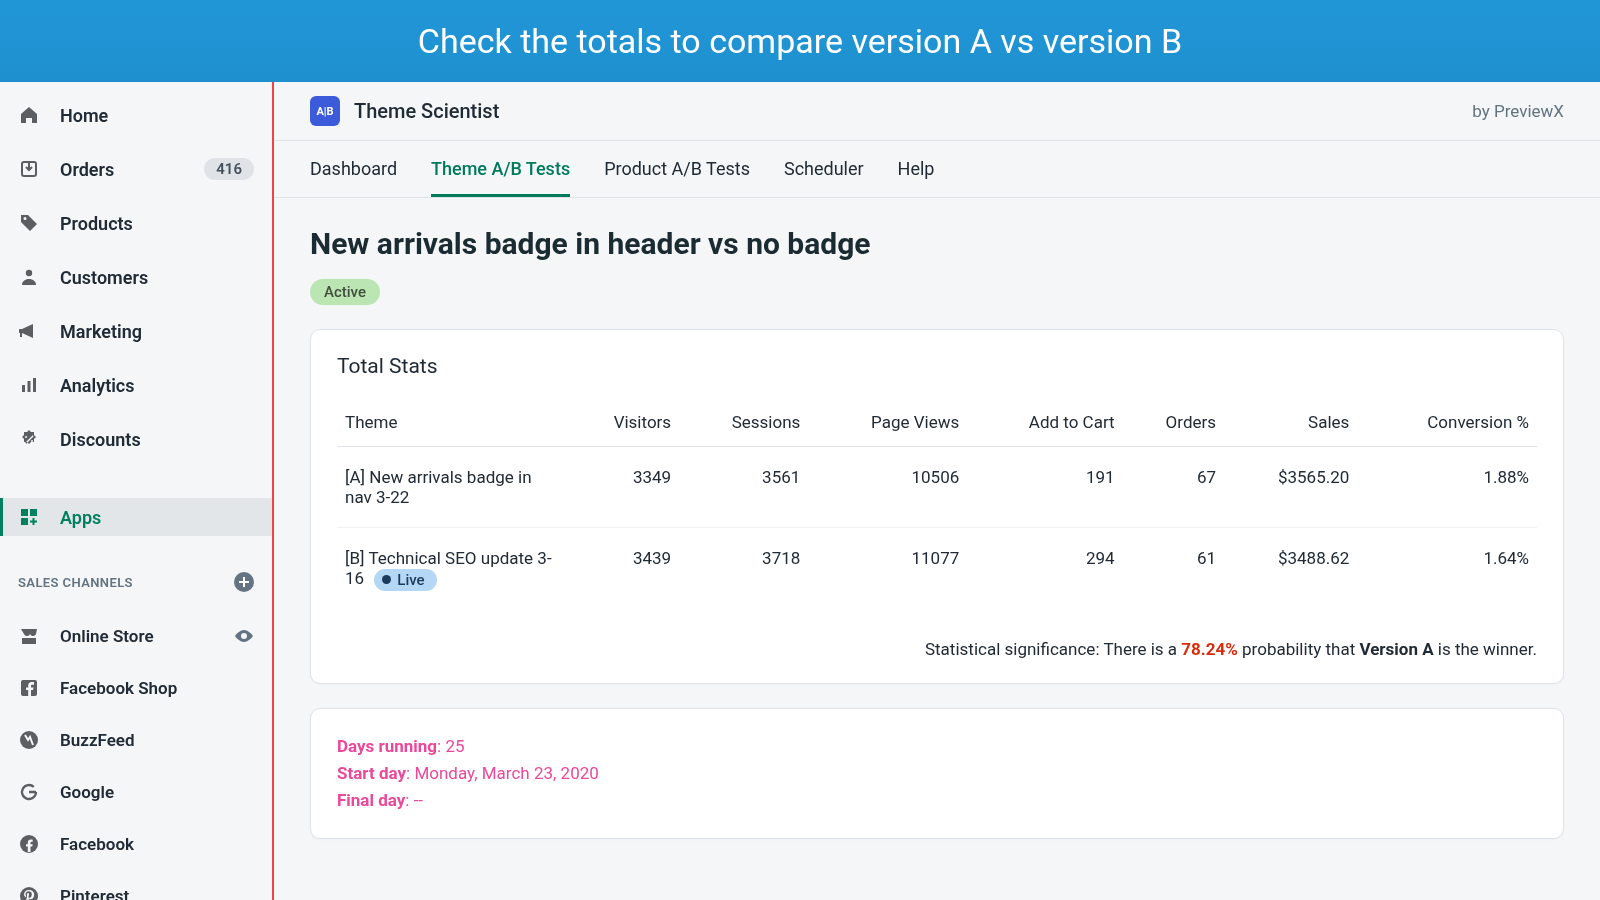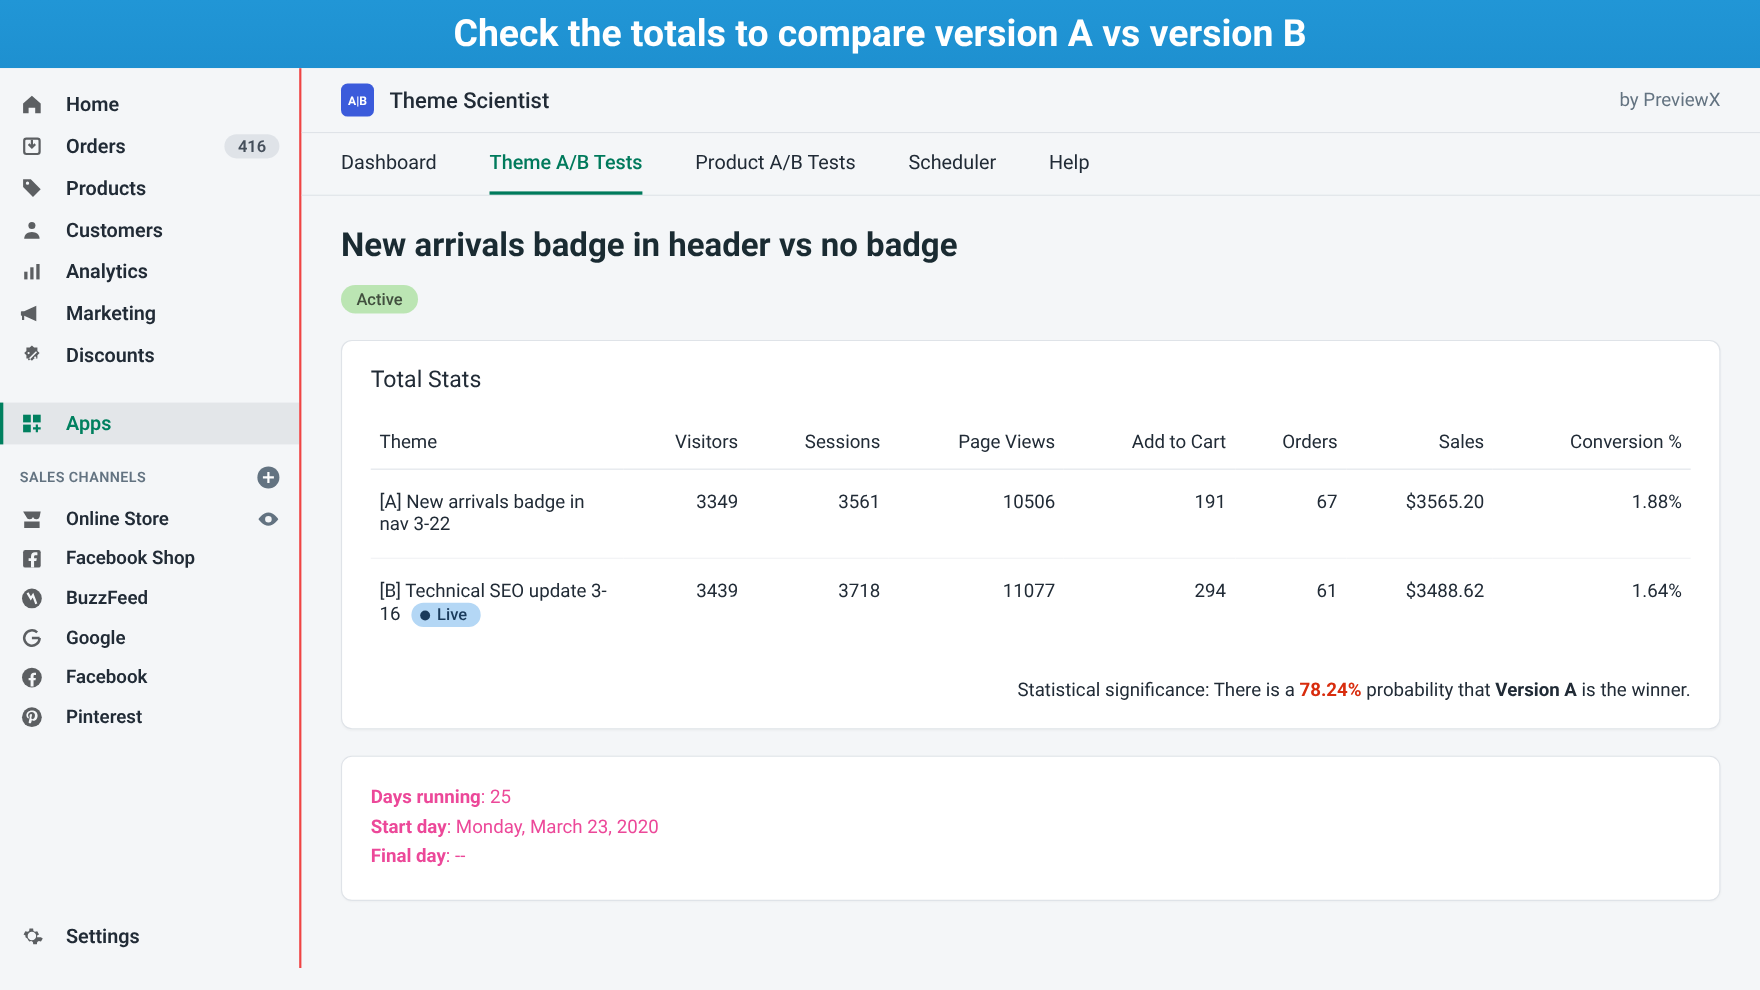--- a/index.html
+++ b/index.html
@@ -1,19 +1,19 @@
 <!DOCTYPE html>
 <html><head>
 <meta charset="utf-8">
 <style>
 * { box-sizing: border-box; margin: 0; padding: 0; }
 body { font-family: -apple-system, BlinkMacSystemFont, "Segoe UI", Roboto, Helvetica, Arial, sans-serif; background: #f4f6f8; color: #212b36; width: 1600px; height: 900px; overflow: hidden; }
-.banner { background: linear-gradient(180deg,#2196d6 0%, #1e90d0 100%); height: 62px; display:flex; align-items:center; justify-content:center; color:#fff; font-size:34px; font-weight:700; }
+.banner { background: linear-gradient(180deg,#2196d6 0%, #1e90d0 100%); height: 82px; display:flex; align-items:center; justify-content:center; color:#fff; font-size:34px; font-weight:400; }
 .layout { display:flex; height: calc(900px - 82px); }
-.sidebar { width: 272px; background:#f4f6f8; padding-top:14px; display:flex; flex-direction:column; }
+.sidebar { width: 272px; background:#f4f6f8; padding-top:14px; display:flex; flex-direction:column;gap:16px; }
 .nav-item { display:flex; align-items:center; padding:8px 18px; font-size:18px; color:#212b36; cursor:pointer; }
 .nav-item.active { background:#e3e6e9; color:#00805f; font-weight:600; border-left:3px solid #00805f; padding-left:15px;margin-top:24px; }
 .nav-item .ic { width:22px; height:22px; margin-right:20px; display:flex; align-items:center; justify-content:center; color:#5c5f62; flex-shrink:0; }
 .nav-item.active .ic { color:#00805f; }
 .nav-item .label { flex:1; font-weight:600; }
 .badge { background:#dfe3e8; border-radius:12px; padding:2px 12px; font-size:15px; font-weight:600; color:#454f5b; }
 .section-head { display:flex; align-items:center; justify-content:space-between; padding:20px 18px 10px; color:#637381; font-size:13px; font-weight:600; letter-spacing:0.4px; }
 .section-head .plus { width:20px;height:20px; border-radius:50%; background:#637381; color:#fff; display:flex;align-items:center;justify-content:center; font-size:14px; }
 .channel-item { display:flex; align-items:center; padding:7px 18px; font-size:17px; font-weight:600; color:#212b36; cursor:pointer; }
 .channel-item .ic { width:22px; height:22px; margin-right:20px; display:flex; align-items:center; justify-content:center; color:#5c5f62; flex-shrink:0; }
@@ -21,21 +21,21 @@
 .sidebar-spacer { flex:1; }
 .settings-item { display:flex; align-items:center; padding:12px 18px 18px; font-size:18px; font-weight:600; color:#212b36; cursor:pointer; }
 .settings-item .ic { width:22px;height:22px;margin-right:20px;color:#5c5f62; }
 
 .main { flex:1; background:#f4f6f8; border-left:2px solid #ef4444; display:flex; flex-direction:column; overflow:hidden; }
 .app-header { display:flex; align-items:center; padding:14px 36px; border-bottom:1px solid #dfe3e8; }
 .app-logo { width:30px; height:30px; background:#3b5bdb; border-radius:6px; margin-right:14px; display:flex;align-items:center;justify-content:center;color:#fff;font-size:11px;font-weight:700; }
 .app-title { font-size:20px; font-weight:500; color:#212b36; }
 .app-by { margin-left:auto; color:#637381; font-size:17px; }
 
-.tabs { display:flex; padding:0 36px; border-bottom:1px solid #dfe3e8; gap:48px; }
+.tabs { display:flex; padding:0 36px; border-bottom:1px solid #dfe3e8; gap:34px; }
 .tab { padding:17px 0 15px; font-size:18px; color:#212b36; cursor:pointer; border-bottom:3px solid transparent; }
 .tab.active { color:#007a5c; border-bottom-color:#007a5c; font-weight:500; }
 
 .content { padding:28px 36px; overflow-y:auto; flex:1; }
 .page-title { font-size:30px; font-weight:700; color:#1a2b32; margin-bottom:18px; }
 .status-pill { display:inline-block; background:#bbe5b3; color:#414f3e; padding:4px 14px; border-radius:14px; font-size:15px; font-weight:500; margin-bottom:24px; }
 
 .card { background:#fff; border:1px solid #dfe3e8; border-radius:10px; padding:24px 26px; box-shadow:0 1px 2px rgba(0,0,0,0.03); margin-bottom:24px; }
 .card h2 { font-size:21px; font-weight:400; margin-bottom:22px; }
 
@@ -94,34 +94,34 @@
           <svg width="20" height="20" viewBox="0 0 20 20" fill="currentColor">
             <circle cx="10" cy="6" r="3.2"></circle>
             <path d="M3 18c0-3.5 3-6 7-6s7 2.5 7 6"></path>
           </svg>
         </span>
       <span class="label">Customers</span>
     </div>
     <div class="nav-item">
       <span class="ic">
           <svg width="20" height="20" viewBox="0 0 20 20" fill="currentColor">
+            <path d="M3 8l11-5v14L3 12v4H1v-4a2 2 0 010-4h2z"></path>
+          </svg>
+        </span>
+      <span class="label">Marketing</span>
+    </div>
+    <div class="nav-item">
+      <span class="ic">
+          <svg width="20" height="20" viewBox="0 0 20 20" fill="currentColor">
             <rect x="3" y="10" width="3" height="7"></rect>
             <rect x="8.5" y="6" width="3" height="11"></rect>
             <rect x="14" y="3" width="3" height="14"></rect>
           </svg>
         </span>
       <span class="label">Analytics</span>
-    </div>
-    <div class="nav-item">
-      <span class="ic">
-          <svg width="20" height="20" viewBox="0 0 20 20" fill="currentColor">
-            <path d="M3 8l11-5v14L3 12v4H1v-4a2 2 0 010-4h2z"></path>
-          </svg>
-        </span>
-      <span class="label">Marketing</span>
     </div>
     <div class="nav-item">
       <span class="ic">
           <svg width="20" height="20" viewBox="0 0 20 20" fill="currentColor">
             <path d="M10 1l2 2h3v3l2 2-2 2v3h-3l-2 2-2-2H5v-3l-2-2 2-2V3h3l2-2zm-3 6a1 1 0 100 2 1 1 0 000-2zm6 4a1 1 0 100 2 1 1 0 000-2zm.7-4.7L6.3 13.7l1 1 7.4-7.4-1-1z"></path>
           </svg>
         </span>
       <span class="label">Discounts</span>
     </div>
     <div class="nav-item active">

